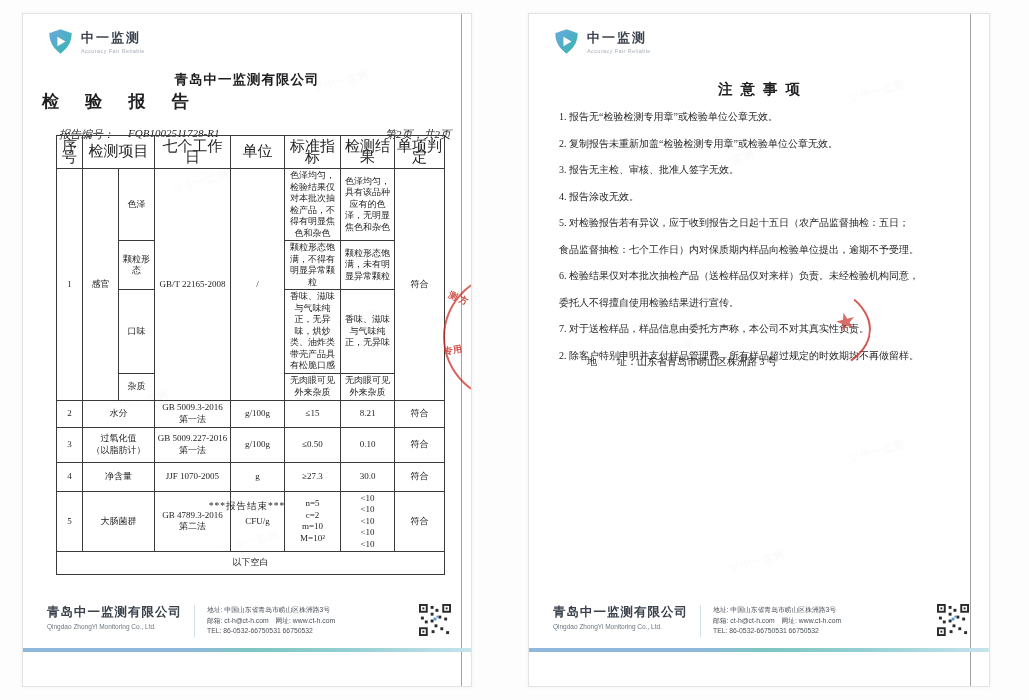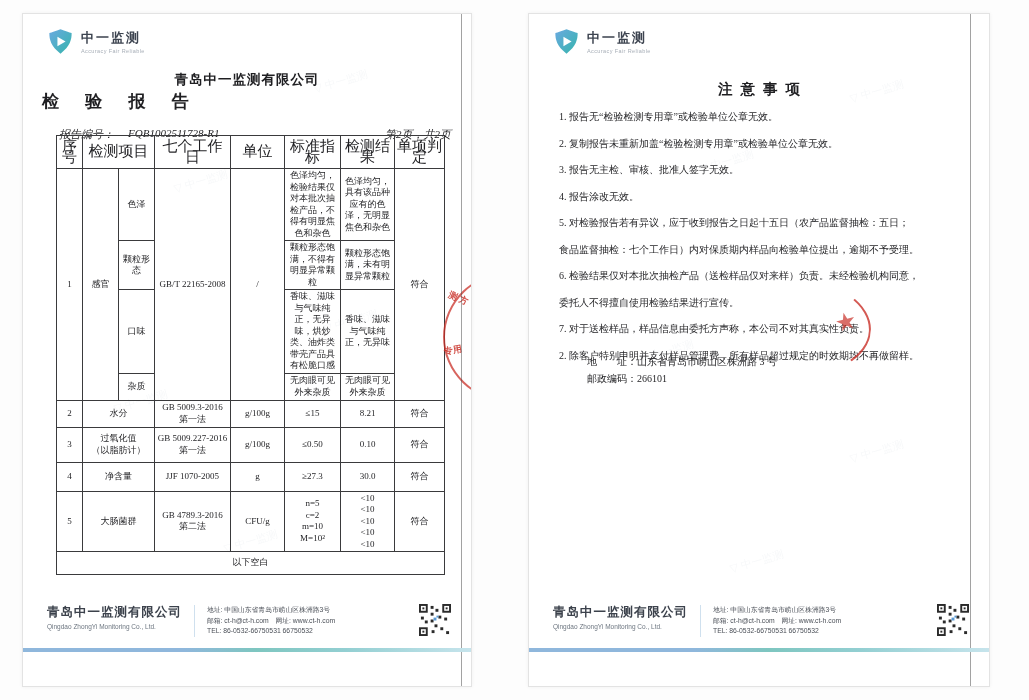--- a/index.html
+++ b/index.html
@@ -201,20 +201,21 @@
 &lt;10
 &lt;10</td>
         <td>符合</td>
       </tr>
       <tr class="blank">
         <td colspan="8">以下空白</td>
       </tr>
     </tbody>
       </table>
 
+    <div class="report-end">***报告结束***</div>
 
     <div class="stamp-clip1">
       <div class="stamp-arc1"></div>
       <div class="stamp-frag frag-top">测 方</div>
       <div class="stamp-frag frag-bot">专用</div>
     </div>
 
     <div class="edge-line"></div>
 
     <div class="pfooter">
@@ -296,21 +297,20 @@
       <div class="note">5. 对检验报告若有异议，应于收到报告之日起十五日（农产品监督抽检：五日；
 食品监督抽检：七个工作日）内对保质期内样品向检验单位提出，逾期不予受理。</div>
       <div class="note">6. 检验结果仅对本批次抽检产品（送检样品仅对来样）负责。未经检验机构同意，
 委托人不得擅自使用检验结果进行宣传。</div>
       <div class="note">7. 对于送检样品，样品信息由委托方声称，本公司不对其真实性负责。</div>
       <div class="note">2. 除客户特别申明并支付样品管理费，所有样品超过规定的时效期均不再做留样。</div>
     </div>
 
     <div class="address-block">
       <div>地　　址：山东省青岛市崂山区株洲路 3 号</div>
-      <div>邮政编码：266101</div>
     </div>
 
     <div class="stamp-clip2">
       <div class="stamp-arc2"></div>
       <div class="stamp-star">★</div>
     </div>
 
     <div class="edge-line"></div>
 
     <div class="pfooter">

